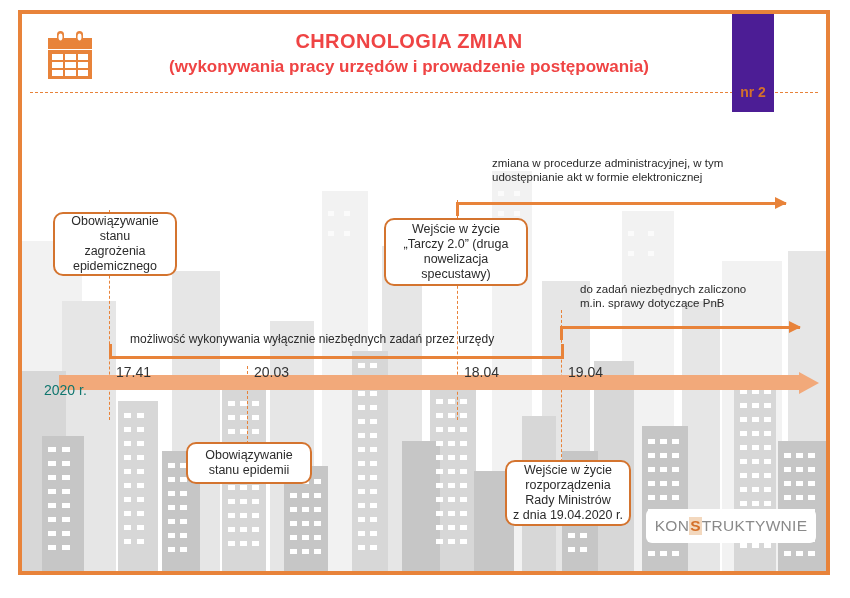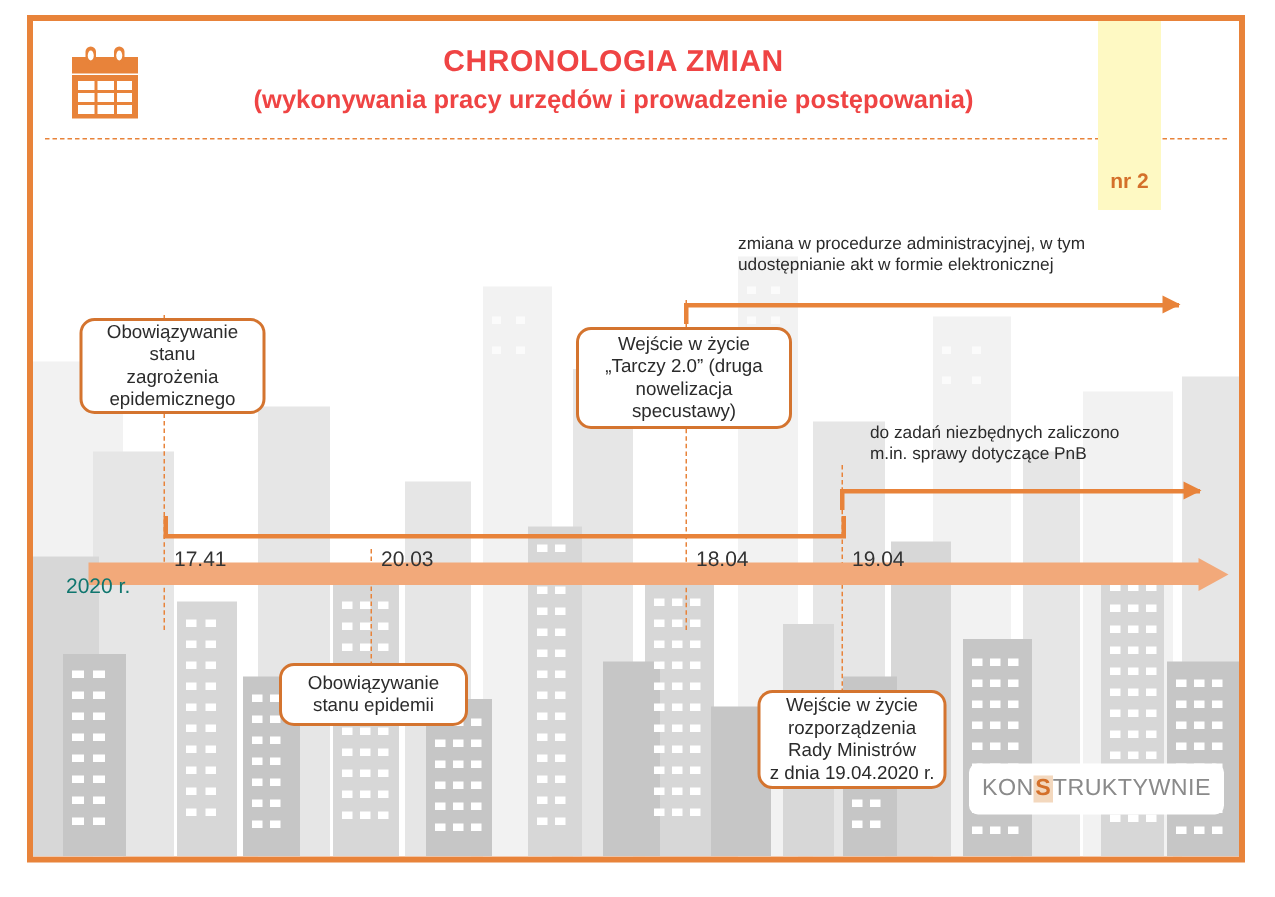--- a/index.html
+++ b/index.html
@@ -86,22 +86,22 @@
     line-height: 24px;
     margin-top: 1px;
   }
 
   
   .badge-strip {
     position: absolute;
     right: 52px;
     top: 0;
     width: 42px;
-    height: 126px;
-    background: #fef9c3;
+    height: 98px;
+    background: #4c1d95;
     z-index: 7;
     display: flex;
     align-items: flex-end;
     justify-content: center;
     padding-bottom: 12px;
     box-sizing: border-box;
   }
   .badge-strip span {
     font-size: 14px;
     font-weight: bold;
@@ -650,20 +650,21 @@
     </div>
 
     <div class="anno justify" style="left:558px; top:268px; width:216px;">do zadań niezbędnych zaliczono
 m.in. sprawy dotyczące PnB</div>
     <div class="rng" style="left:538px; top:312px; width:240px;">
       <div class="line" style="width:240px;"></div>
       <div class="tick-l" style="height:14px;"></div>
       <div class="arrow"></div>
     </div>
 
+    <div class="anno" style="left:108px; top:318px; width:440px; font-size:12px;">możliwość wykonywania wyłącznie niezbędnych zadań przez urzędy</div>
     <div class="rng" style="left:87px; top:342px; width:455px;">
       <div class="line" style="width:455px;"></div>
       <div class="tick-l" style="height:12px; top:-12px;"></div>
       <div class="tick-r" style="height:12px; top:-12px;"></div>
     </div>
 
     <div class="tl-bar">
       <div class="shaft"></div>
       <div class="head"></div>
     </div>

